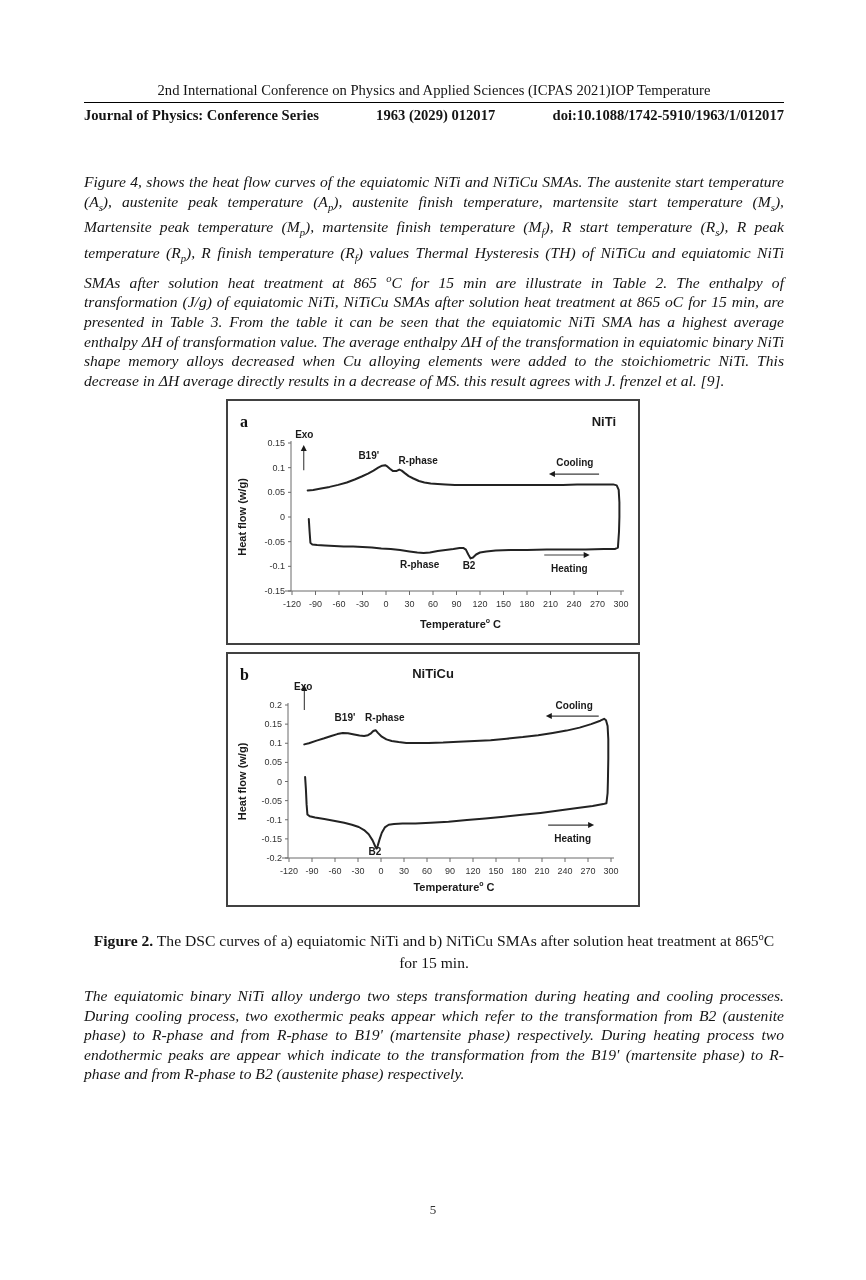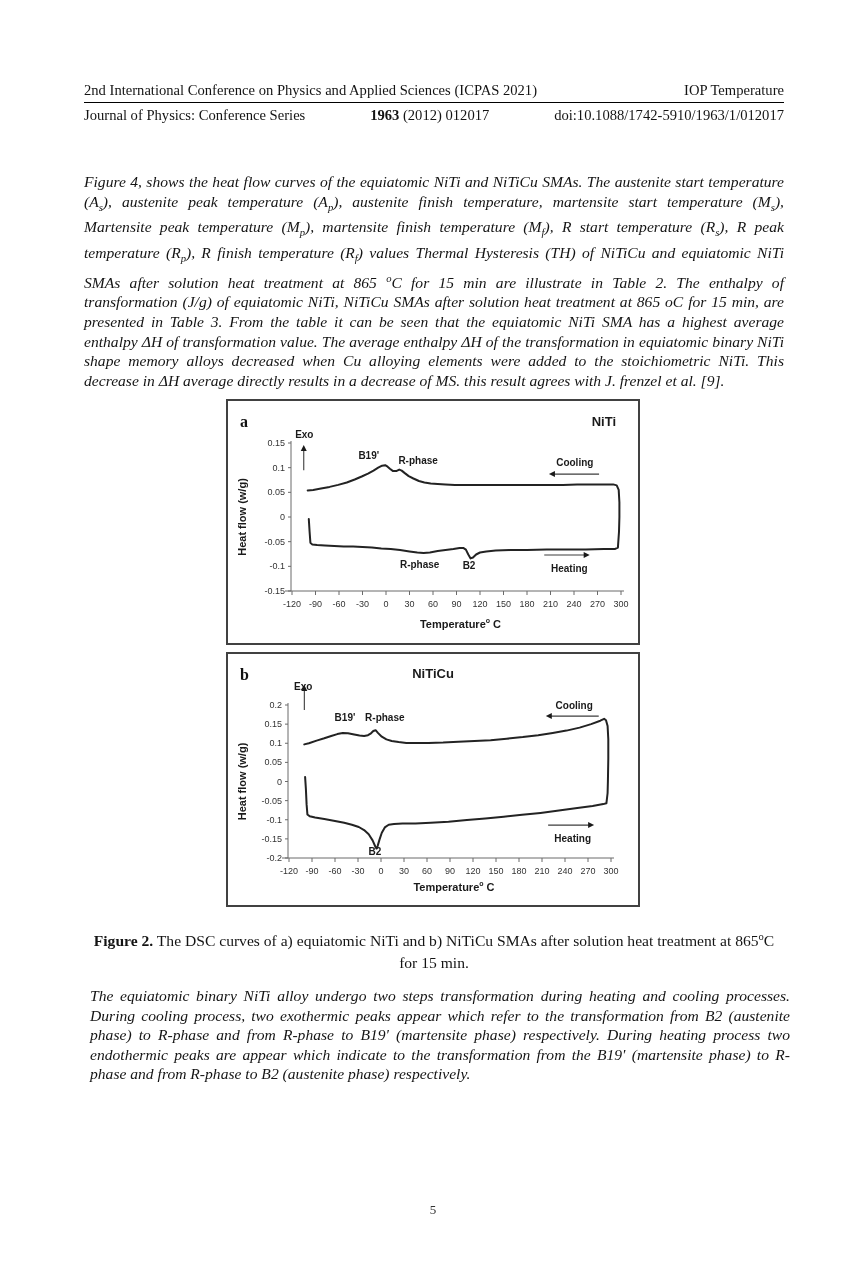--- a/index.html
+++ b/index.html
@@ -1,22 +1,22 @@
 <!DOCTYPE html>
 <html><head>
 <meta charset="utf-8">
 <style>
   html,body{margin:0;padding:0;background:#ffffff;}
   .page{position:relative;width:866px;height:1280px;background:#fff;font-family:"Liberation Serif",serif;color:#141414;overflow:hidden;}
   .header{position:absolute;left:84px;top:82px;width:700px;font-size:14.6px;}
-  .hrow1{display:flex;justify-content:space-between;padding-bottom:3px;border-bottom:1.6px solid #000;}
-  .hrow2{display:flex;justify-content:space-between;margin-top:4px;}
+  .hrow1{display:flex;justify-content:center;padding-bottom:3px;border-bottom:1.6px solid #000;}
+  .hrow2{display:flex;justify-content:space-between;margin-top:4px;font-weight:bold;}
   .para{position:absolute;left:84px;width:700px;font-size:15.6px;line-height:19.6px;text-align:justify;font-style:italic;}
   #p1{top:172px;}
-  #p2{top:986px;margin-left:6px;}
+  #p2{top:986px;}
   #p3{top:1096px;}
   .caption{position:absolute;left:84px;top:926px;width:700px;text-align:center;font-size:15.6px;line-height:22px;}
   sub{font-size:68%;}
   sup{font-size:68%;}
   .figbox{position:absolute;left:226px;border:2px solid #414141;background:#fff;}
   #figa{top:399px;width:410px;height:242px;}
   #figb{top:652px;width:410px;height:251px;}
   .pagenum{position:absolute;top:1202px;left:0;width:866px;text-align:center;font-size:13px;color:#333;}
   
   .ax{stroke:#6a6a6a;stroke-width:1;}
@@ -34,21 +34,21 @@
 
 <div class="page">
 
   <div class="header">
     <div class="hrow1">
       <span>2nd International Conference on Physics and Applied Sciences (ICPAS 2021)</span>
       <span>IOP Temperature</span>
     </div>
     <div class="hrow2">
       <span>Journal of Physics: Conference Series</span>
-      <span><b>1963</b><span> (2012) 012017</span></span>
+      <span><b>1963</b><span> (2029) 012017</span></span>
       <span>doi:10.1088/1742-5910/1963/1/012017</span>
     </div>
   </div>
 
   <div class="para" id="p1">Figure 4, shows the heat flow curves of the equiatomic NiTi and NiTiCu SMAs. The austenite start temperature (A<sub>s</sub>), austenite peak temperature (A<sub>p</sub>), austenite finish temperature, martensite start temperature (M<sub>s</sub>), Martensite peak temperature (M<sub>p</sub>), martensite finish temperature (M<sub>f</sub>), R start temperature (R<sub>s</sub>), R peak temperature (R<sub>p</sub>), R finish temperature (R<sub>f</sub>) values Thermal Hysteresis (TH) of NiTiCu and equiatomic NiTi SMAs after solution heat treatment at 865 <sup>o</sup>C for 15 min are illustrate in Table 2. The enthalpy of transformation (J/g) of equiatomic NiTi, NiTiCu SMAs after solution heat treatment at 865 oC for 15 min, are presented in Table 3. From the table it can be seen that the equiatomic NiTi SMA has a highest average enthalpy ΔH of transformation value. The average enthalpy ΔH of the transformation in equiatomic binary NiTi shape memory alloys decreased when Cu alloying elements were added to the stoichiometric NiTi. This decrease in ΔH average directly results in a decrease of MS. this result agrees with J. frenzel et al. [9].</div>
 
   <div class="figbox" id="figa">
     <svg width="410" height="242" viewBox="0 0 410 242">
         <line x1="63" y1="40" x2="63" y2="190" class="ax"></line>
         <line x1="57" y1="190" x2="396" y2="190" class="ax"></line>

